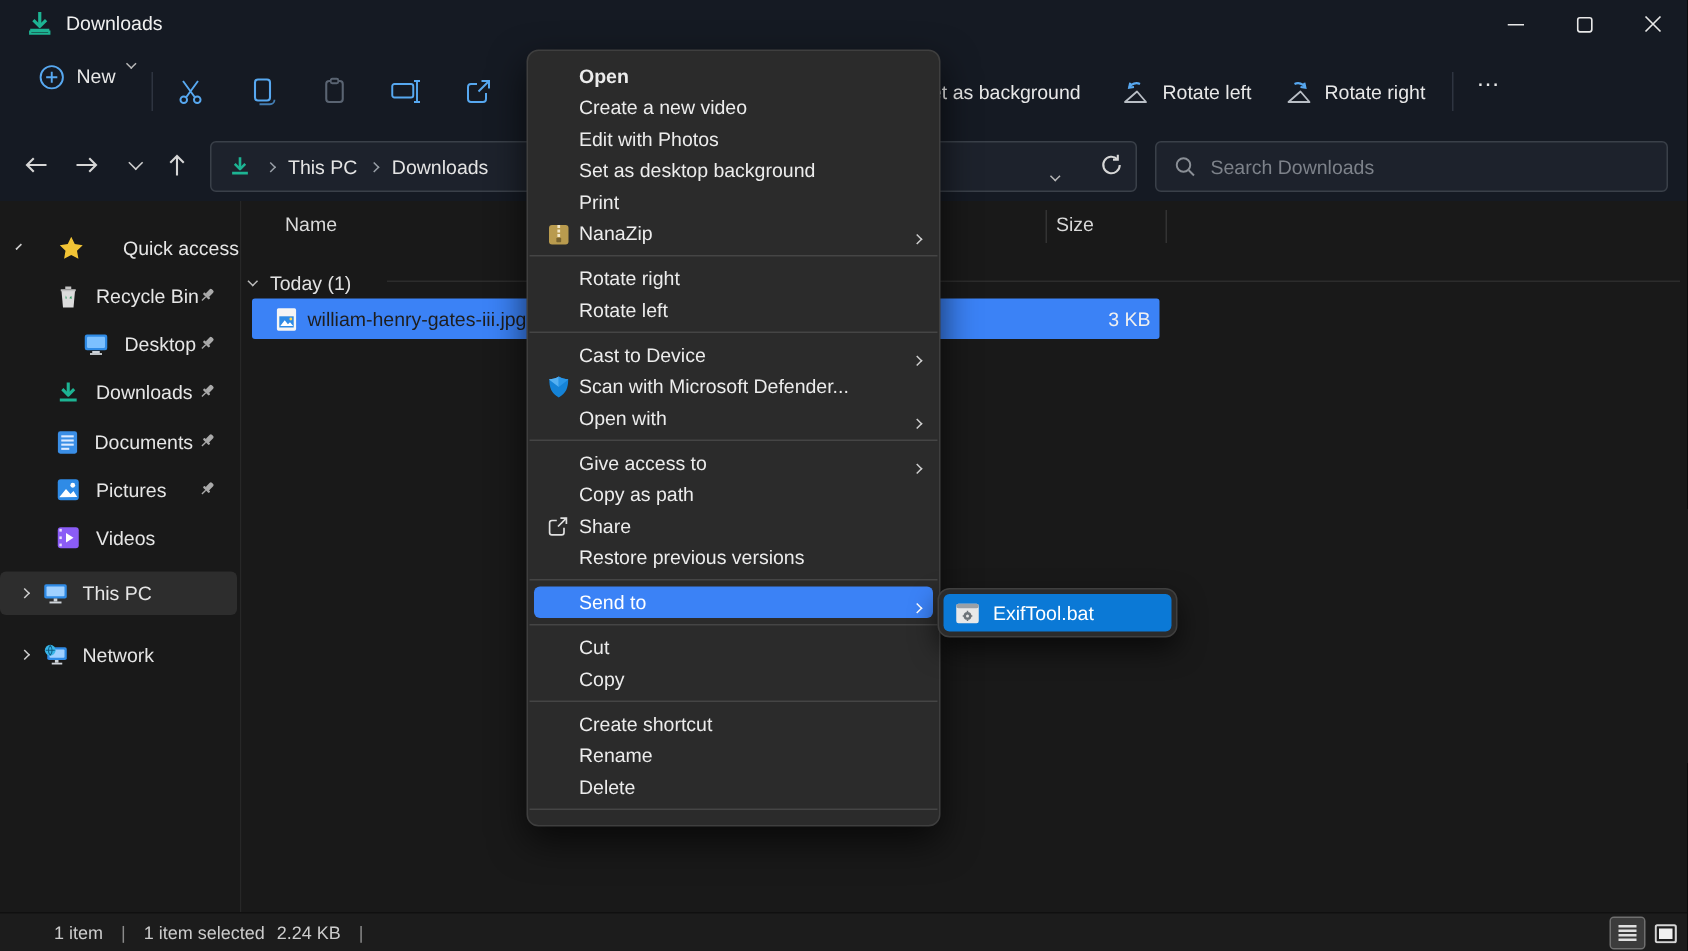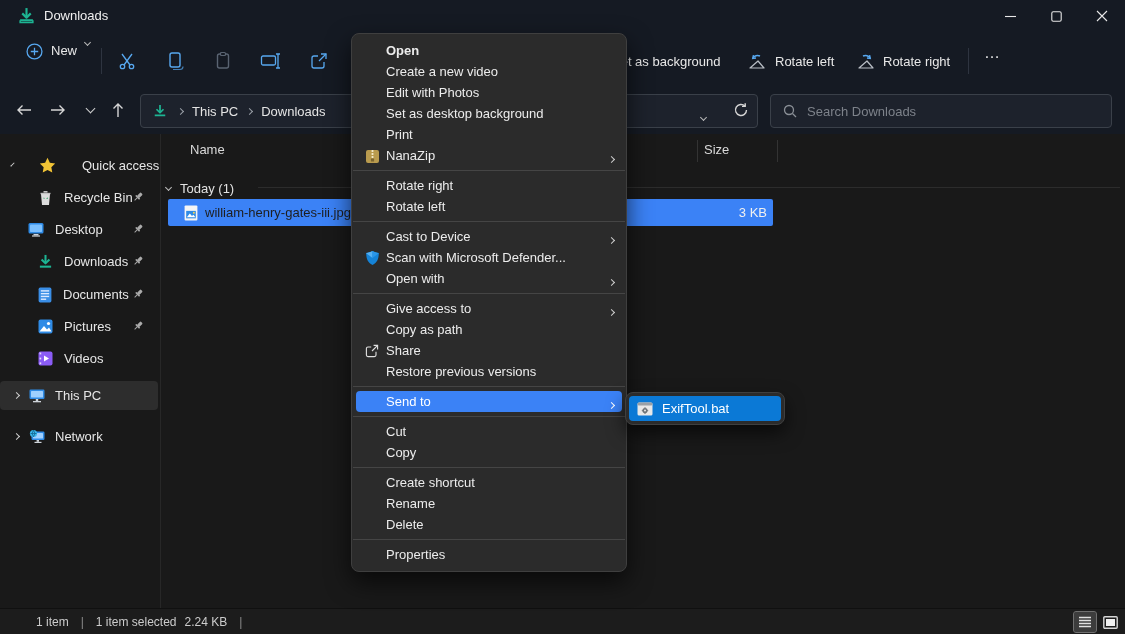--- a/index.html
+++ b/index.html
@@ -282,21 +282,21 @@
         <svg width="12" height="12" viewBox="0 0 12 12" fill="#aaaaaa">
             <g transform="rotate(45 6 6)">
               <rect x="4.4" y="0.8" width="3.2" height="5.2" rx="1"></rect>
               <rect x="3.2" y="5.6" width="5.6" height="1.6" rx=".6"></rect>
               <rect x="5.55" y="7.2" width="0.9" height="3.6"></rect>
             </g>
           </svg>
       </span>
     </div>
 
-    <div class="srow" style="top:81px; padding-left:28px; gap:11px">
+    <div class="srow" style="top:81px; padding-left:56px; gap:11px">
       <span>
         <svg width="16" height="15" viewBox="0 0 16 15">
             <rect x="0.5" y="1" width="15" height="10.5" rx="1.5" fill="#2f8be6"></rect>
             <rect x="2" y="2.5" width="12" height="7.5" rx=".8" fill="#7cc0ff"></rect>
             <rect x="5.5" y="12" width="5" height="1.4" fill="#cfd4da"></rect>
             <rect x="4" y="13.4" width="8" height="1.2" fill="#cfd4da"></rect>
           </svg>
       </span>
       <span class="slabel">Desktop</span>
       <span class="spin">
@@ -533,23 +533,20 @@
     <div class="mi">
         <span>Create shortcut</span>
       </div>
     <div class="mi">
         <span>Rename</span>
       </div>
     <div class="mi">
         <span>Delete</span>
       </div>
     <div class="msep"></div>
-    <div class="mi">
-        <span>Properties</span>
-      </div>
   </div>
 
   <div class="submenu">
     <div class="smi">
       <span>
         <svg width="16" height="14" viewBox="0 0 16 14">
             <rect x="0.5" y="0.5" width="15" height="13" rx="1.5" fill="#e8e8e8"></rect>
             <rect x="0.5" y="0.5" width="15" height="3" rx="1.5" fill="#9aa0a6"></rect>
             <circle cx="8" cy="8.6" r="2.6" fill="#6d7378"></circle>
             <circle cx="8" cy="8.6" r="1" fill="#e8e8e8"></circle>

